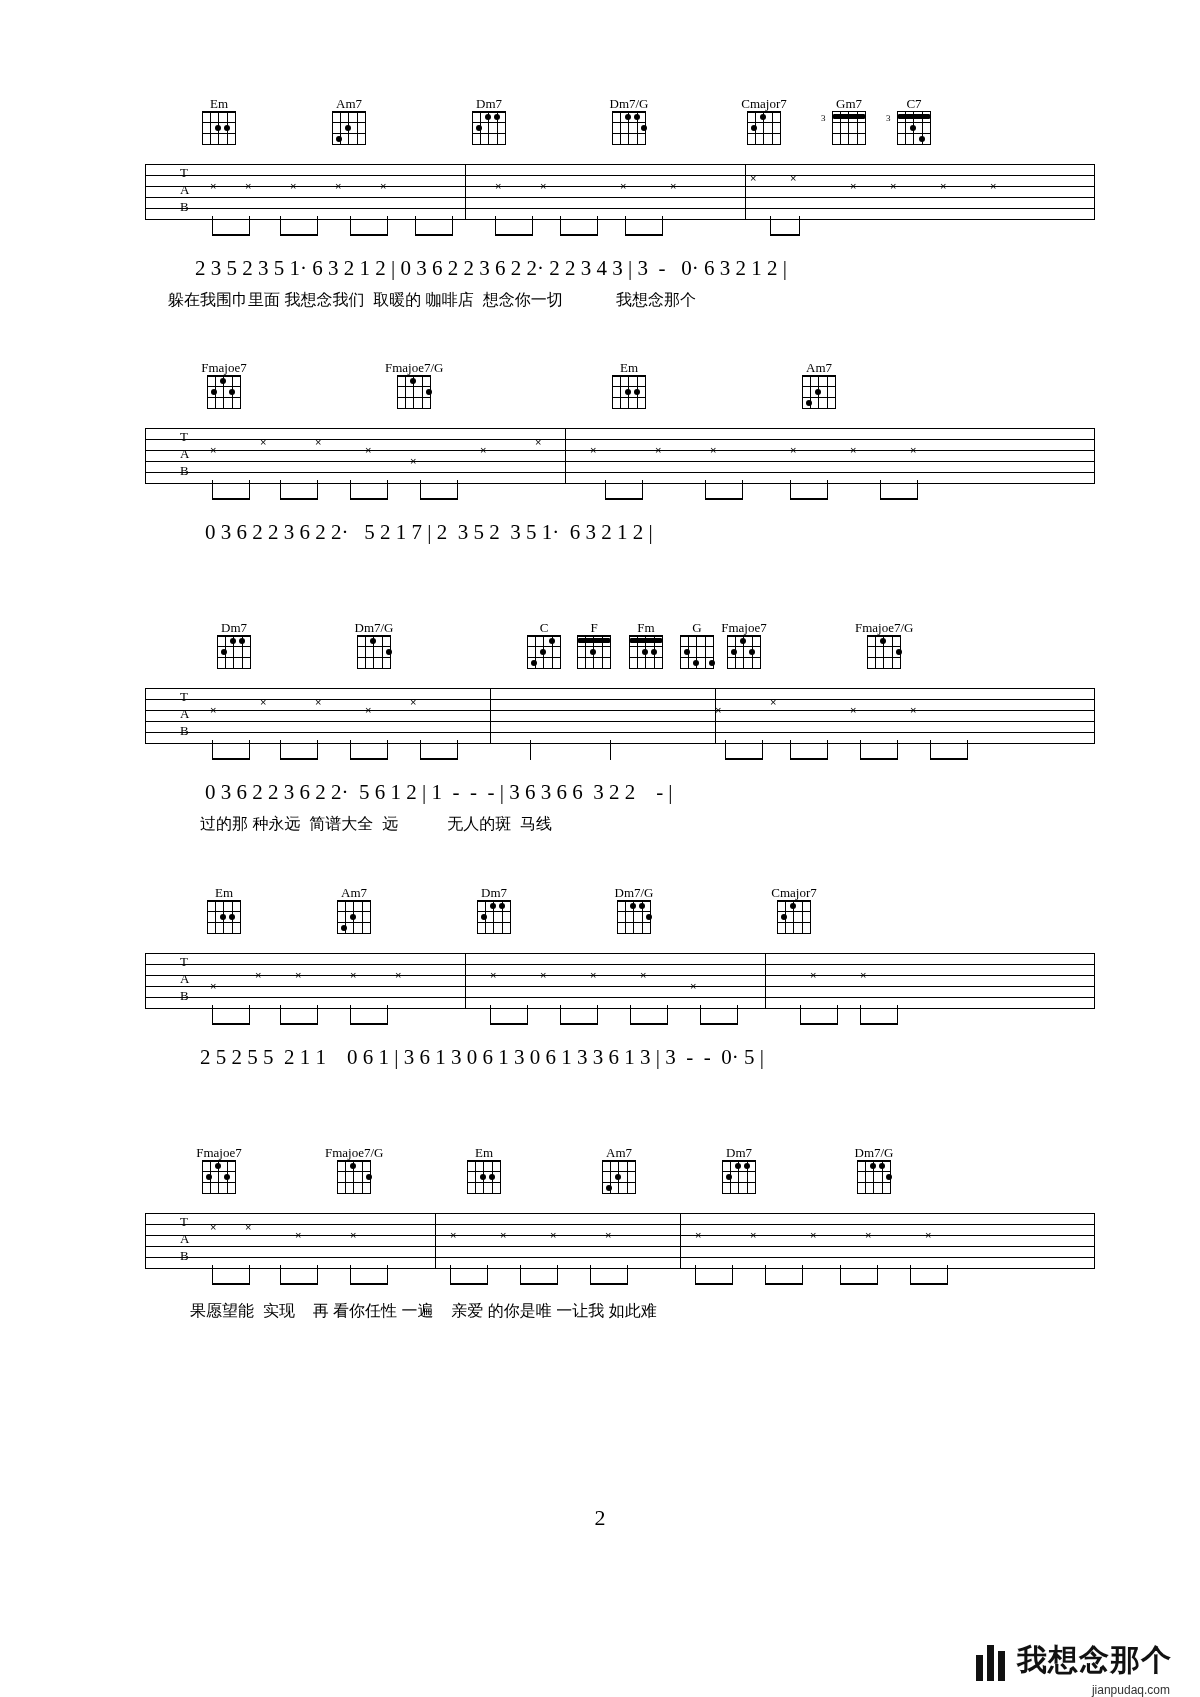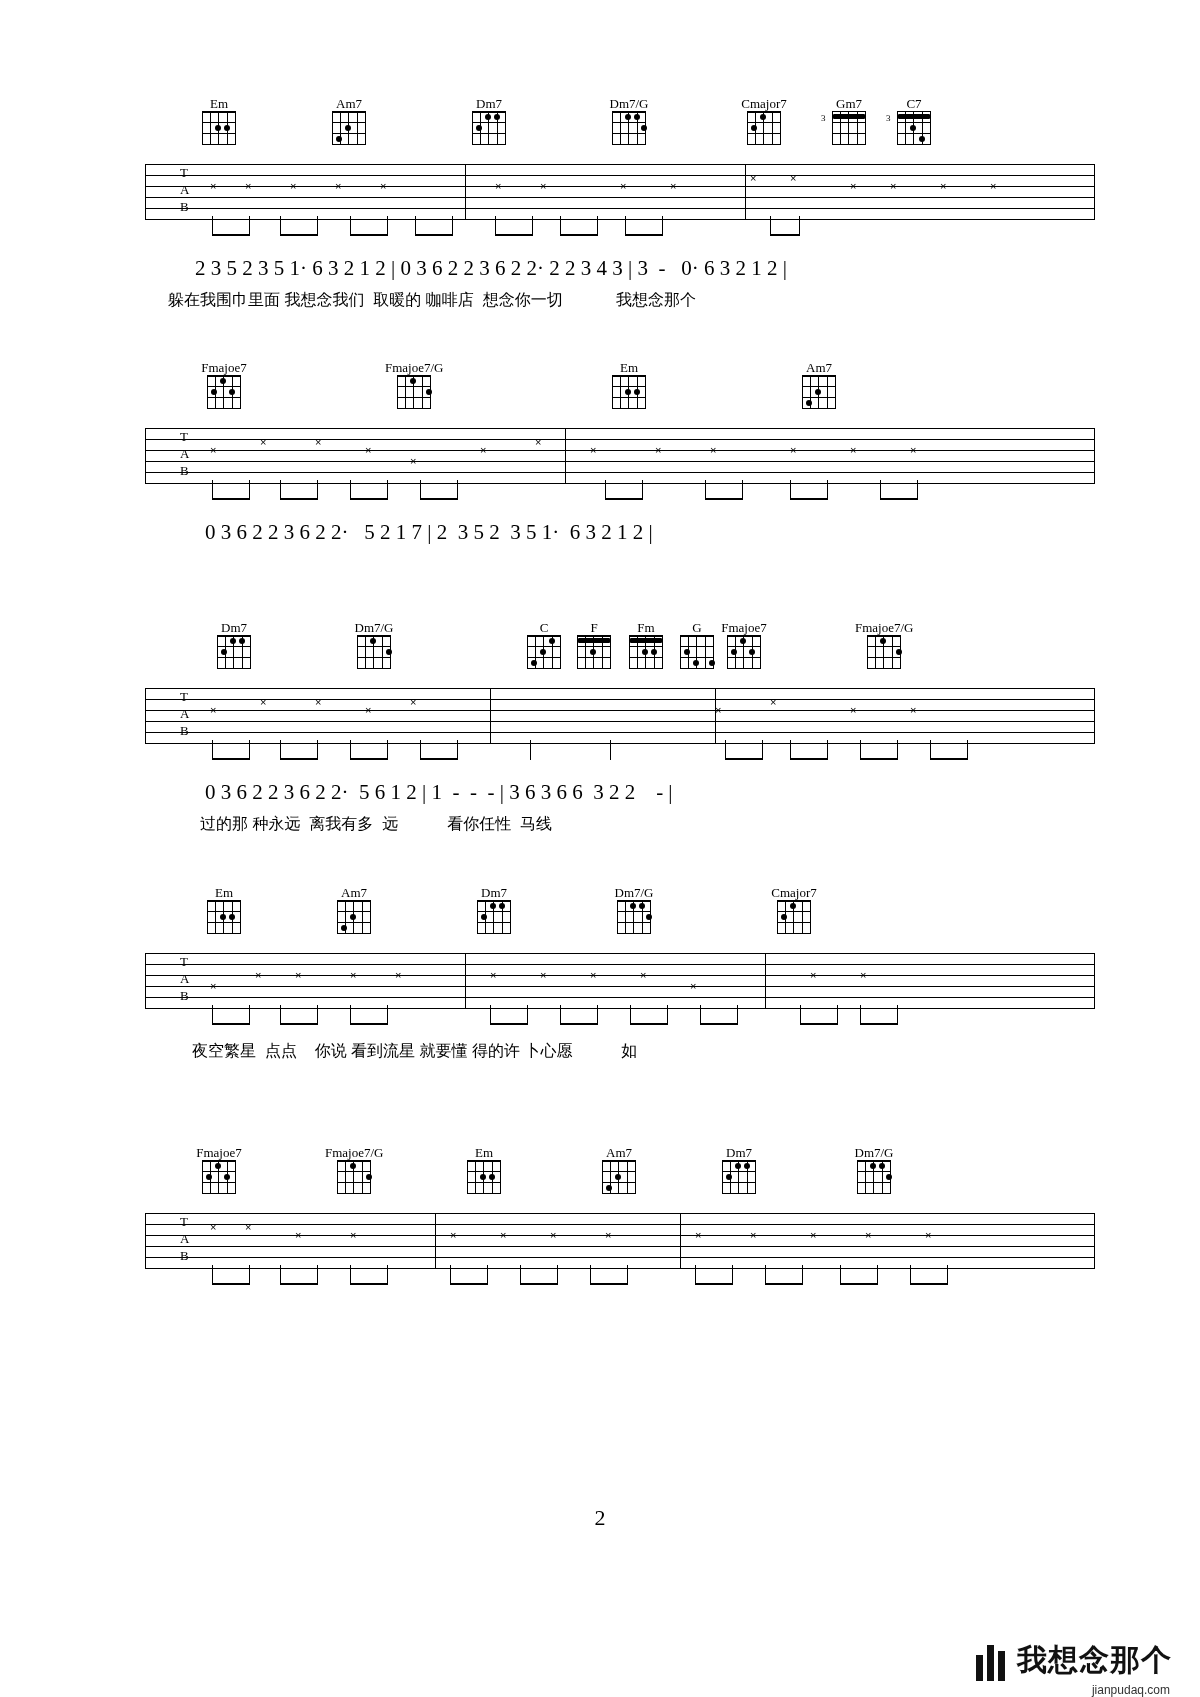--- a/index.html
+++ b/index.html
@@ -562,21 +562,21 @@
         <div class="beam" style="left:780px;top:70px;width:38px"></div>
         <div class="stem" style="left:780px;top:52px;height:20px"></div>
           <div class="stem" style="left:817px;top:52px;height:20px"></div>
       </div>
     </div>
 
     <div class="numrow" style="height:34px;">
       <div class="nums" style="left:205px;top:0;">0 3 6 2 2 3 6 2 2·  5 6 1 2 | 1  -  -  - | 3 6 3 6 6  3 2 2    - |</div>
     </div>
     <div class="lyricrow">
-      <div class="lyr" style="left:200px;top:0;">过的那 种永远  离我有多  远           看你任性  马线</div>
+      <div class="lyr" style="left:200px;top:0;">过的那 种永远  简谱大全  远           无人的斑  马线</div>
     </div>
   </div>
 
   <div class="system" style="position:absolute;left:0;top:885px;width:1200px;">
     <div class="chordrow">
       <div class="chord" style="left:195px;">
         <div class="cname">Em</div>
         <div class="grid">
           <div class="nut"></div>
           <div class="vline" style="left:0"></div>
@@ -713,22 +713,22 @@
           <div class="stem" style="left:587px;top:52px;height:20px"></div>
         <div class="beam" style="left:650px;top:70px;width:38px"></div>
         <div class="stem" style="left:650px;top:52px;height:20px"></div>
           <div class="stem" style="left:687px;top:52px;height:20px"></div>
         <div class="beam" style="left:710px;top:70px;width:38px"></div>
         <div class="stem" style="left:710px;top:52px;height:20px"></div>
           <div class="stem" style="left:747px;top:52px;height:20px"></div>
       </div>
     </div>
 
-    <div class="lyricrow">
-      <div class="lyr" style="left:192px;top:0;">夜空繁星  点点    你说 看到流星 就要懂 得的许 卜心愿           如</div>
+    <div class="numrow" style="height:34px;">
+      <div class="nums" style="left:200px;top:0;">2 5 2 5 5  2 1 1    0 6 1 | 3 6 1 3 0 6 1 3 0 6 1 3 3 6 1 3 | 3  -  -  0· 5 |</div>
     </div>
   </div>
 
   <div class="system" style="position:absolute;left:0;top:1145px;width:1200px;">
     <div class="chordrow">
       <div class="chord" style="left:190px;">
         <div class="cname">Fmajoe7</div>
         <div class="grid">
           <div class="nut"></div>
           <div class="vline" style="left:0"></div>
@@ -886,20 +886,23 @@
           <div class="stem" style="left:652px;top:52px;height:20px"></div>
         <div class="beam" style="left:690px;top:70px;width:38px"></div>
         <div class="stem" style="left:690px;top:52px;height:20px"></div>
           <div class="stem" style="left:727px;top:52px;height:20px"></div>
         <div class="beam" style="left:760px;top:70px;width:38px"></div>
         <div class="stem" style="left:760px;top:52px;height:20px"></div>
           <div class="stem" style="left:797px;top:52px;height:20px"></div>
       </div>
     </div>
 
+    <div class="lyricrow">
+      <div class="lyr" style="left:190px;top:0;">果愿望能  实现    再 看你任性 一遍    亲爱 的你是唯 一让我 如此难</div>
+    </div>
   </div>
 
   <div class="pagenum" style="top:1505px;">2</div>
 
   <div class="logo">
     <div class="bars">
       <i style="height:26px"></i>
         <i style="height:36px"></i>
         <i style="height:30px"></i>
     </div>

